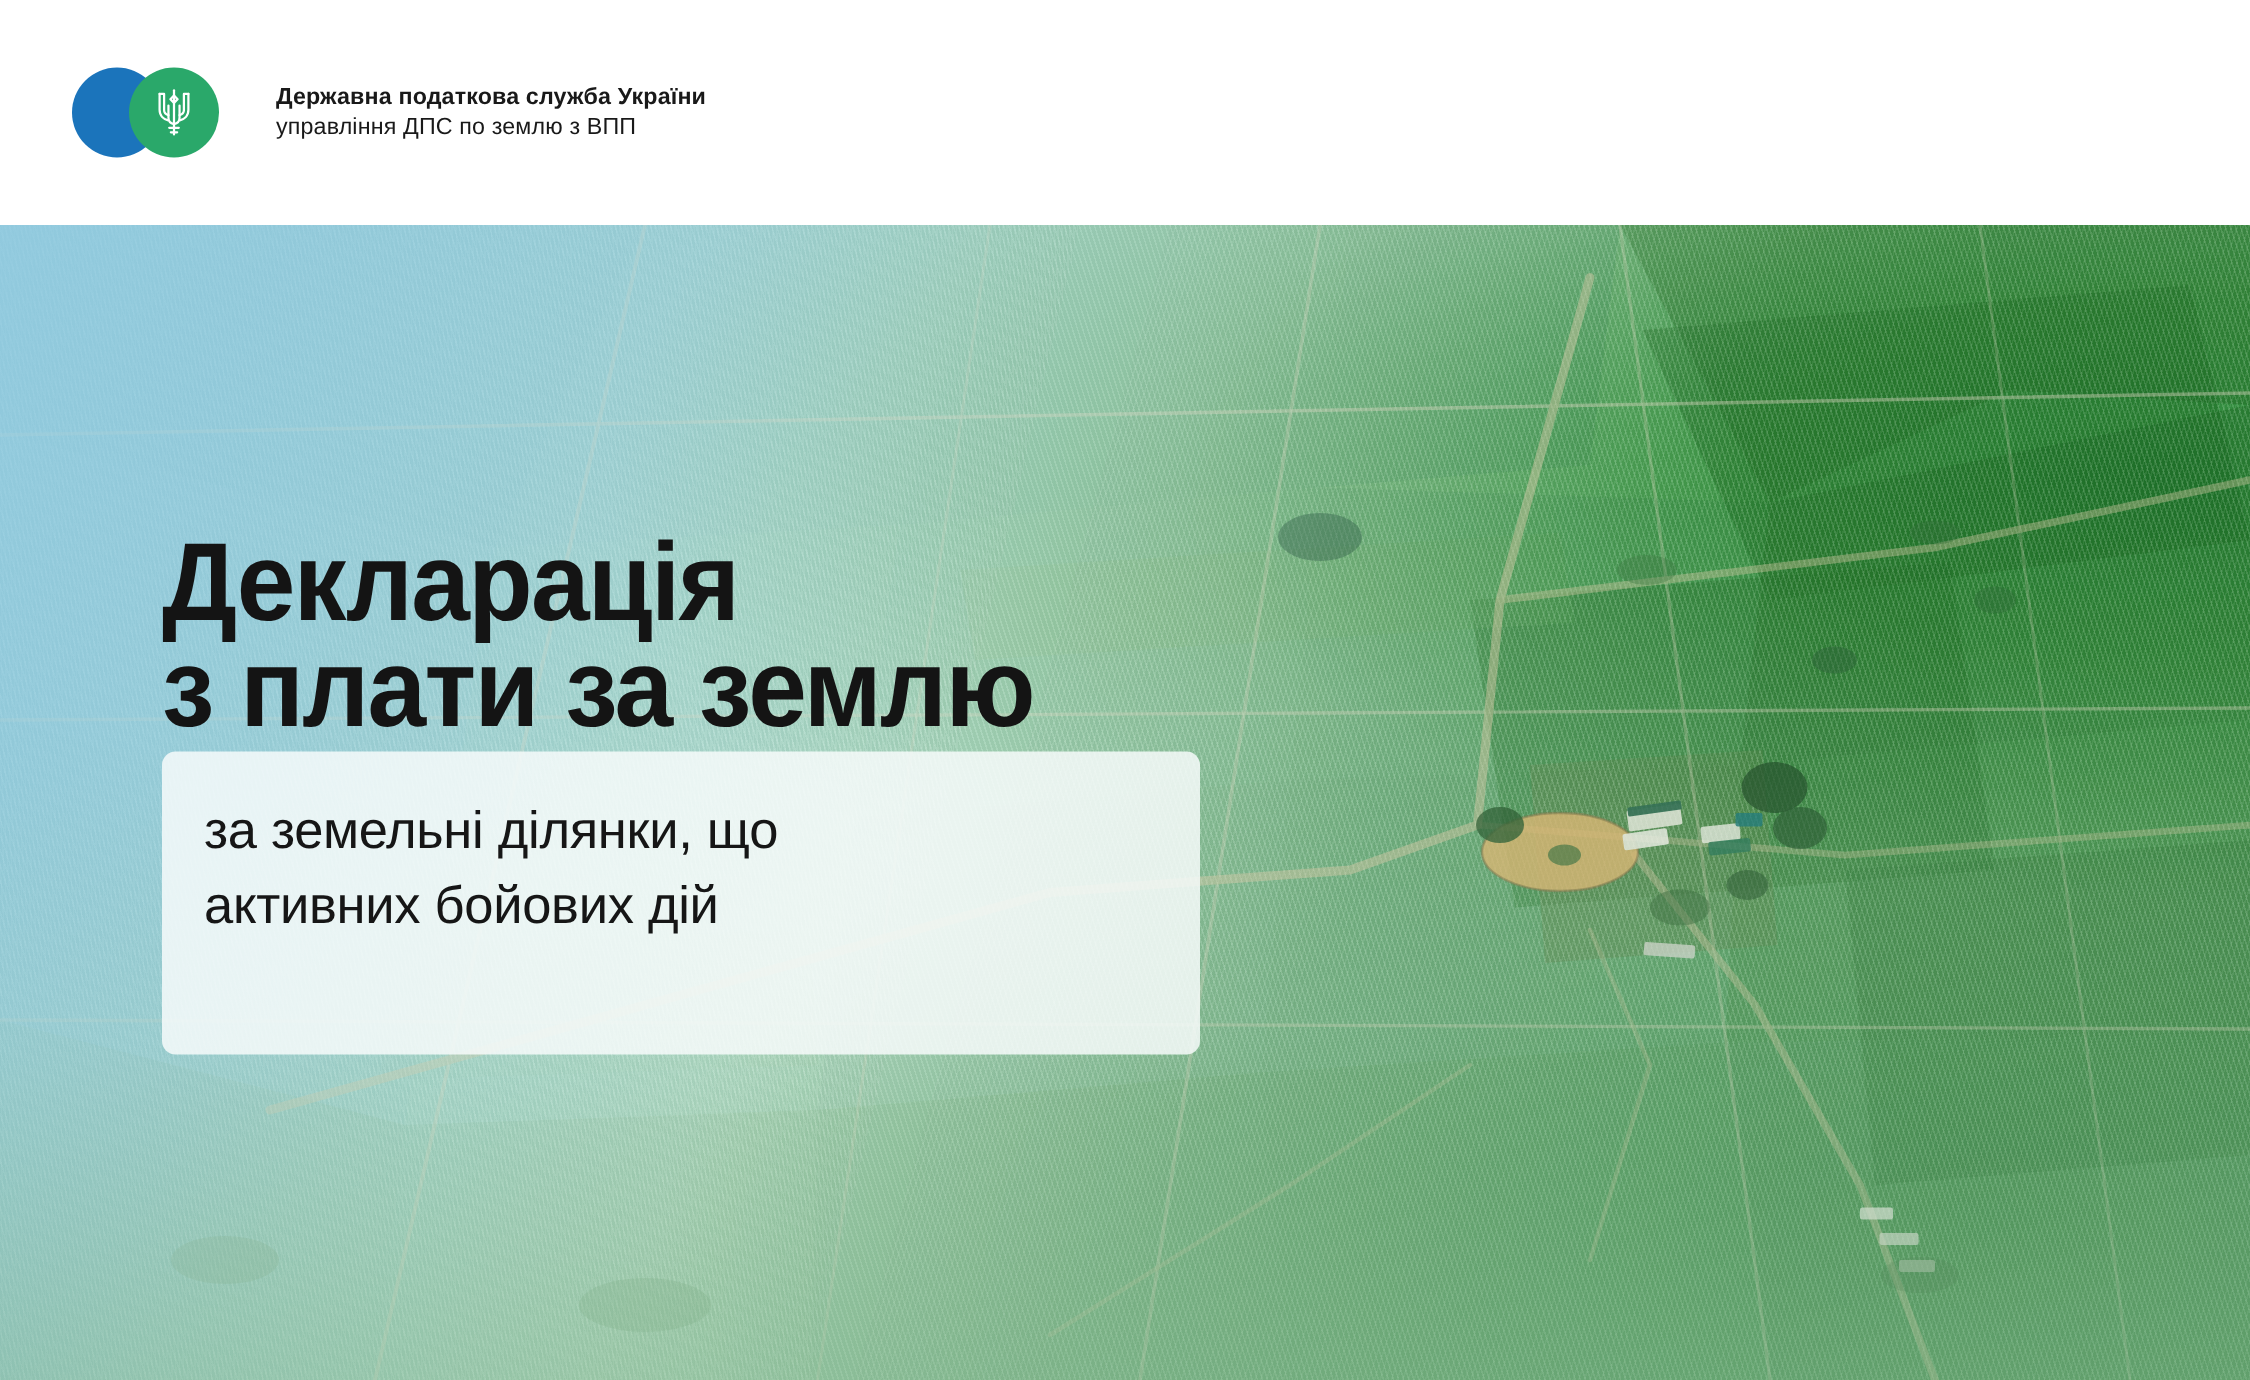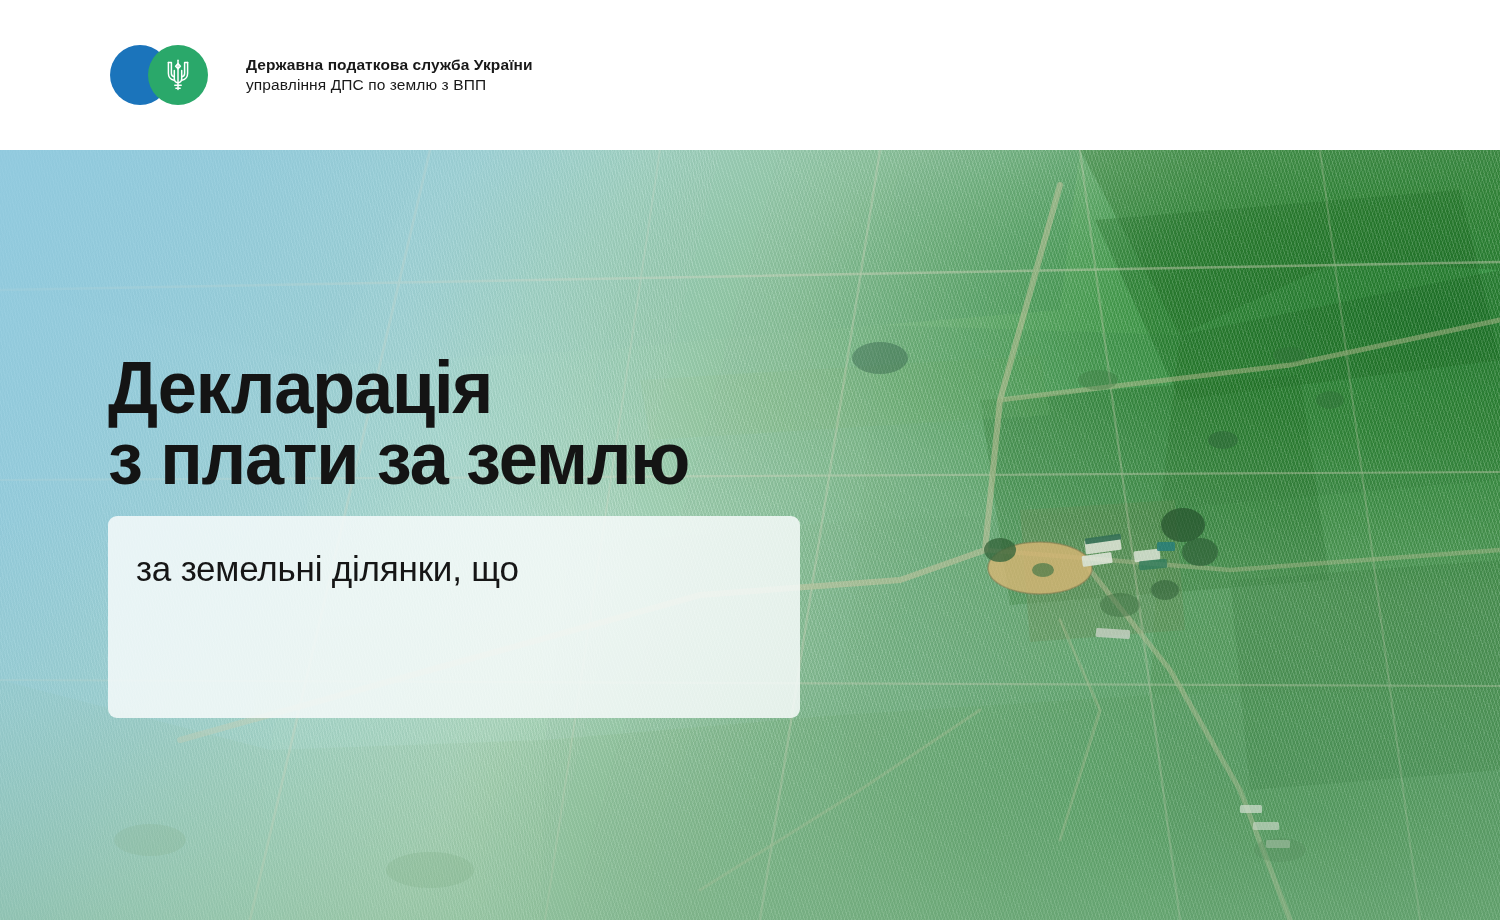--- a/index.html
+++ b/index.html
@@ -13,21 +13,21 @@
     overflow:hidden;
     background:#ffffff;
   }
 
   
   .header {
     position:absolute; left:0; top:0;
     width:1500px; height:150px;
     background:#ffffff;
     display:flex; align-items:center;
-    padding-left:110px;
+    padding-left:48px;
     z-index:40;
   }
   .logo-wrap { position:relative; width:126px; height:60px; flex:0 0 auto; }
   .logo-circle-blue {
     position:absolute; left:0; top:0;
     width:60px; height:60px; border-radius:50%;
     background:#1b74bb;
   }
   .logo-circle-green {
     position:absolute; left:38px; top:0;
@@ -124,21 +124,21 @@
     letter-spacing:-1.2px;
     text-transform:none;
     font-stretch:condensed;
     transform:scaleX(.95);
     transform-origin:left top;
     white-space:nowrap;
   }
   .headline .l2 { display:block; }
 
   .subtitle-box {
-    position:absolute; left:108px; top:516px;
+    position:absolute; left:108px; top:501px;
     width:692px; height:202px;
     background:rgba(248,252,252,.84);
     border-radius:9px;
     z-index:30;
     padding:28px 0 0 28px;
   }
   .subtitle-box .sub-line {
     display:block;
     color:#161616;
     font-size:35px;
@@ -257,20 +257,21 @@
     <div class="layer haze2"></div>
   </div>
 
   <h1 class="headline">
     <span class="l1">Декларація</span>
     <span class="l2">з плати за землю</span>
   </h1>
 
   <div class="subtitle-box">
     <span class="sub-line">за земельні ділянки, що</span>
+    <span class="sub-line">активних бойових дій</span>
   </div>
 
   <header class="header">
     <div class="logo-wrap">
       <div class="logo-circle-blue"></div>
       <div class="logo-circle-green">
         <span>
           <svg width="26" height="34" viewBox="0 0 26 34" fill="none" stroke="#ffffff" stroke-width="1.5" stroke-linejoin="round" stroke-linecap="round">
             <path d="M13 2.2 L13 31.6"></path>
             <path d="M13 5.6 L10.6 8.2 L13 10.6 L15.4 8.2 Z"></path>

